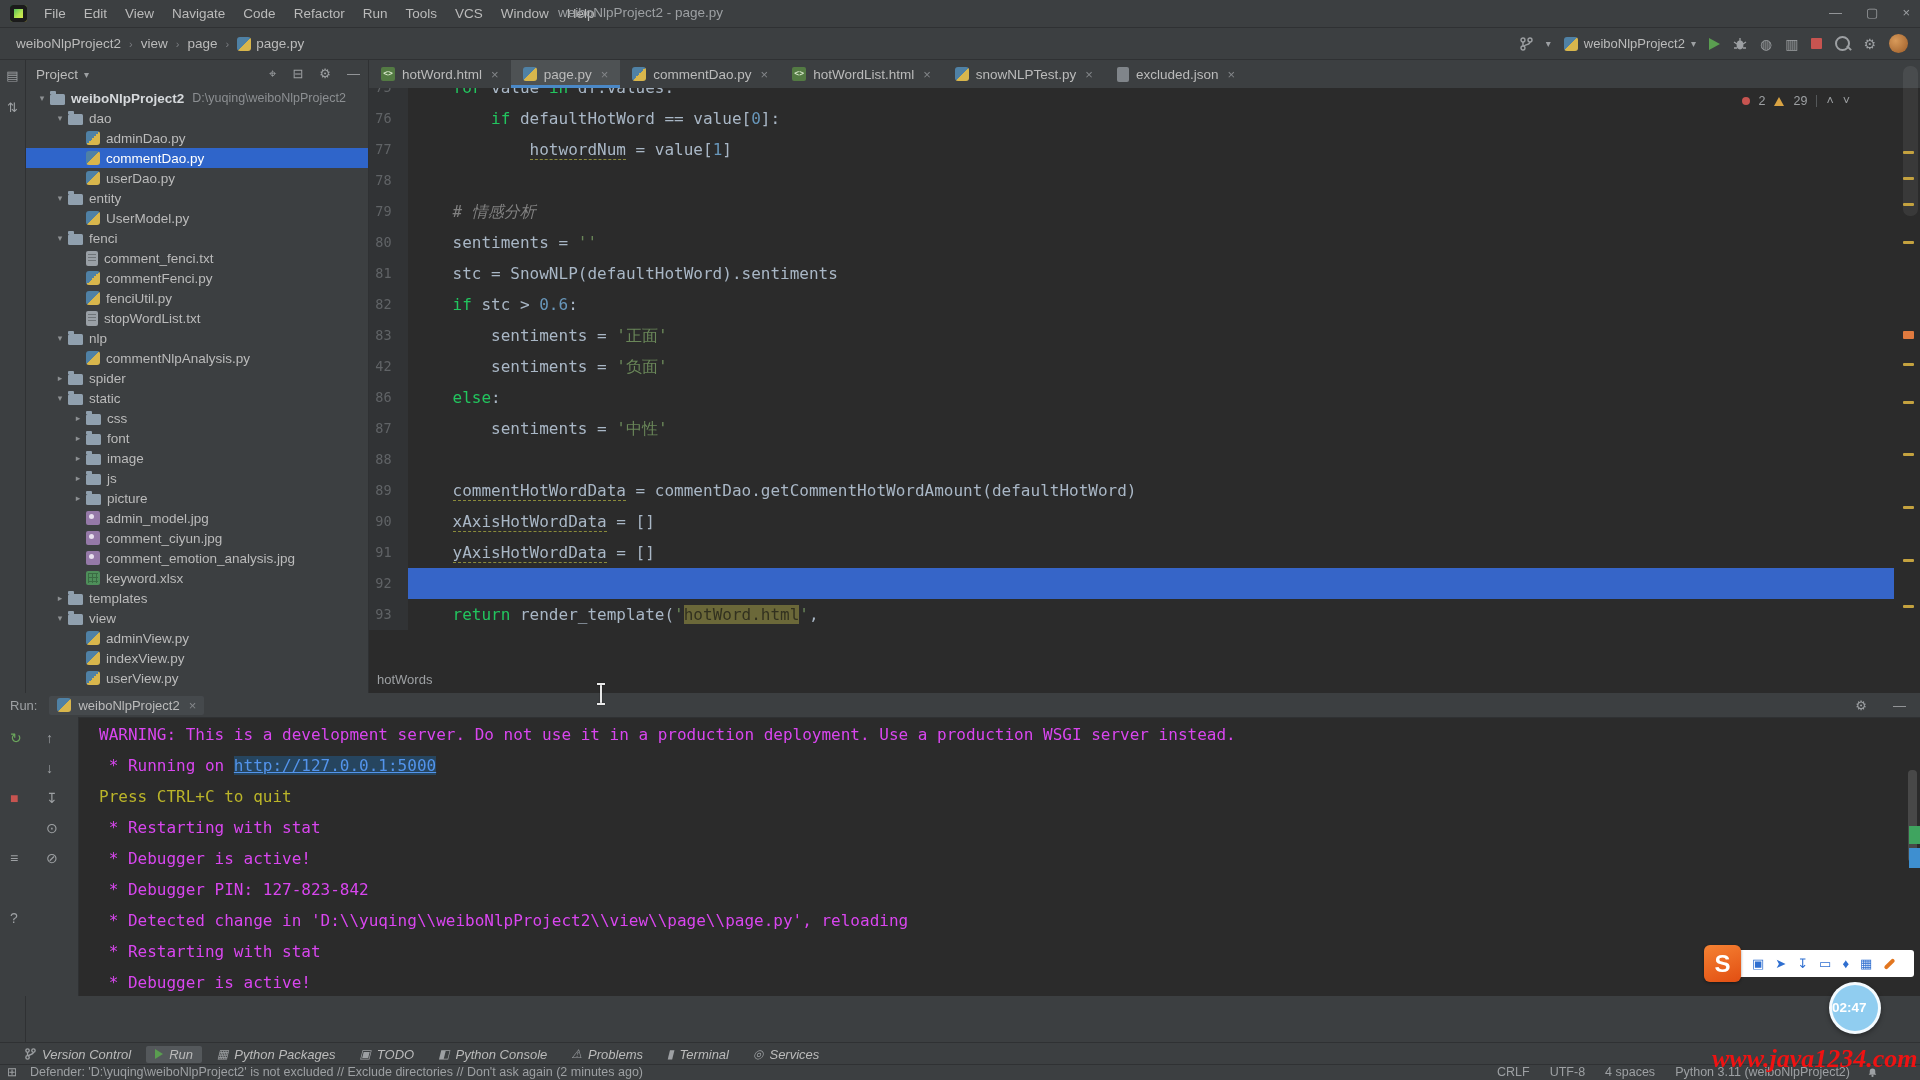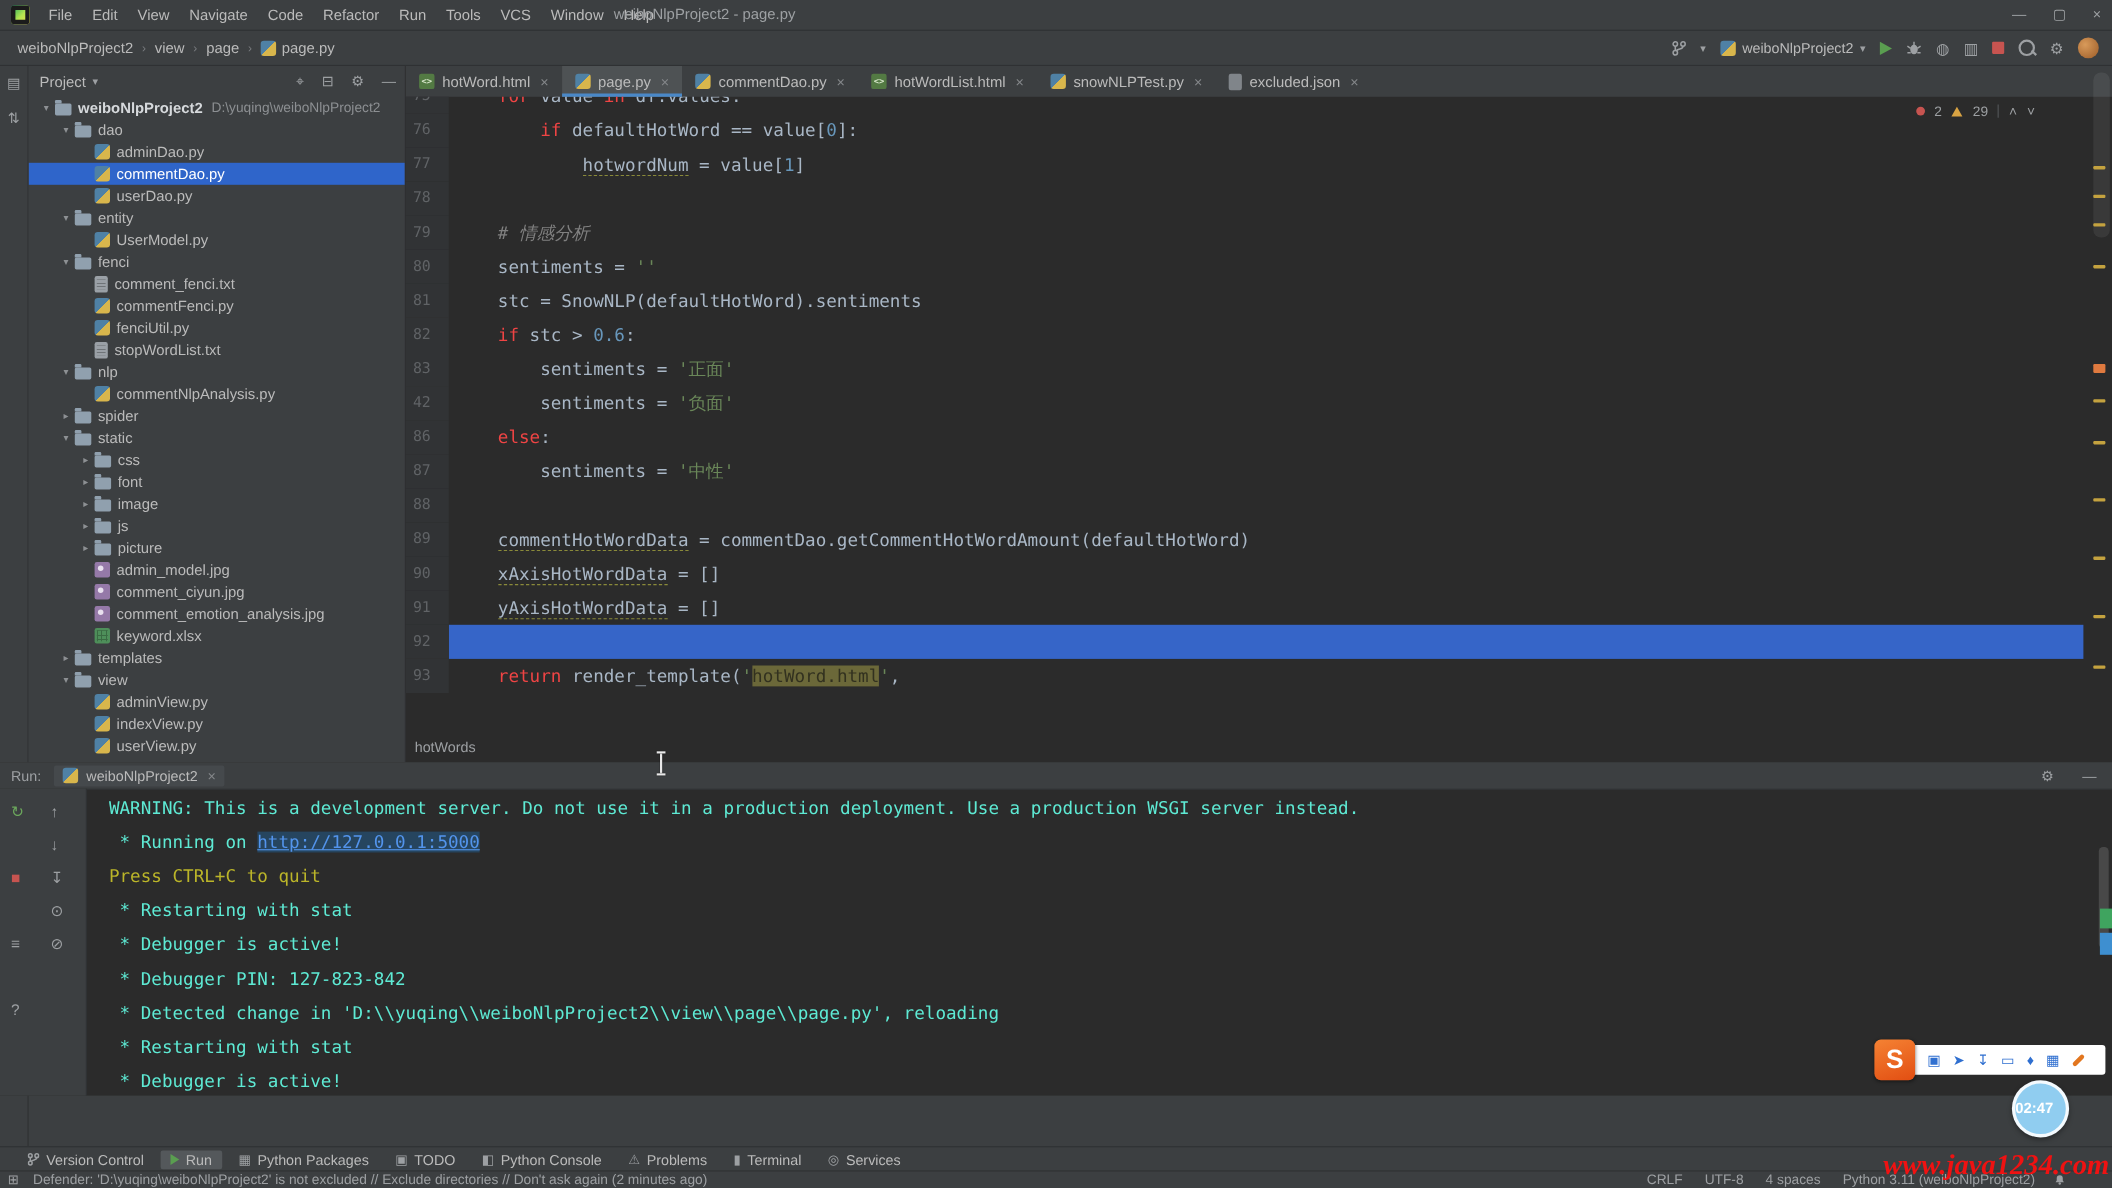--- a/index.html
+++ b/index.html
@@ -76,21 +76,21 @@
   .tab.active::after{content:"";position:absolute;left:0;right:0;bottom:0;height:3px;background:#4a88c7;}
   .tab-close{color:#84878a;font-size:13px;margin-left:2px;}
 
   #code-clip{position:absolute;left:0;top:28px;right:0;bottom:30px;overflow:hidden;}
   #code-inner{margin-top:-16px;}
   .crow{display:flex;height:31px;line-height:31px;}
   .lnum{box-sizing:border-box;width:39px;padding-right:10px;flex:none;text-align:center;background:#313335;
         color:#606366;font:13.5px/31px "DejaVu Sans Mono",monospace;position:relative;}
   .ltext{flex:1;margin-right:26px;padding-left:6px;white-space:pre;font:16px/31px "DejaVu Sans Mono",monospace;color:#a9b7c6;}
   .crow.sel .ltext{background:#3665c8;}
-  .tk-kw{color:#ef4444;}
+  .tk-kw{color:#22c55e;}
   .tk-str{color:#6a8759;}
   .tk-num{color:#6897bb;}
   .tk-com{color:#808080;font-style:italic;}
   .tk-def{color:#a9b7c6;}
   .tk-ul{color:#a9b7c6;border-bottom:1px dashed #8a8a3a;}
   .tk-hl{background:#6b6839;color:#32311f;}
 
   #ed-breadcrumb{position:absolute;left:8px;bottom:6px;font-size:13px;color:#9da0a3;}
   #inspections{position:absolute;right:70px;top:34px;display:flex;align-items:center;gap:9px;font-size:12.5px;color:#9da0a3;}
   .insp-dot{width:8px;height:8px;border-radius:50%;background:#c75450;}
@@ -103,30 +103,30 @@
   #runwin{position:absolute;left:0;top:693px;right:0;height:303px;background:#2b2b2b;}
   #run-header{position:absolute;left:0;top:0;right:0;height:24px;background:#3c3f41;border-bottom:1px solid #2f3133;
               display:flex;align-items:center;}
   #run-header .rh-label{margin-left:10px;font-size:13px;color:#9da0a3;}
   #run-tab{display:flex;align-items:center;gap:7px;margin-left:12px;padding:2px 8px;background:#45494c;border-radius:2px;font-size:13px;}
   #rh-icons{position:absolute;right:14px;display:flex;gap:26px;color:#9da0a3;font-size:13px;}
   #run-gutter{position:absolute;left:0;top:24px;width:78px;bottom:0;background:#3c3f41;border-right:1px solid #2f3133;}
   .rg-ic{position:absolute;font-size:14px;color:#9da0a3;line-height:14px;}
   #console{position:absolute;left:79px;top:24px;right:20px;bottom:0;overflow:hidden;padding-top:2px;}
   .cline{height:31px;line-height:31px;white-space:pre;font:16px/31px "DejaVu Sans Mono",monospace;padding-left:20px;}
-  .tk-err{color:#5eead4;}
+  .tk-err{color:#d946ef;}
   .tk-warn{color:#bbb529;}
   .tk-ok{color:#55964f;}
   .tk-link{color:#5394ec;text-decoration:underline;background:#26455f;}
   #console-scroll-thumb{position:absolute;right:3px;top:770px;width:9px;height:92px;background:rgba(255,255,255,0.14);border-radius:4px;}
 
   
   #bottombar{position:absolute;left:0;right:0;top:1042px;height:22px;background:#3c3f41;border-top:1px solid #2f3133;
              display:flex;align-items:center;gap:6px;padding-left:16px;}
-  .bb-item{display:inline-flex;align-items:center;gap:6px;padding:1px 9px;font-size:13px;color:#bbbbbb;border-radius:2px;}
+  .bb-item{display:inline-flex;align-items:center;gap:6px;padding:1px 9px;font-size:13px;color:#bbbbbb;border-radius:2px;font-style:italic;}
   .bb-item.active{background:#54585b;}
   .bb-glyph{font-size:12px;color:#9da0a3;}
   .bb-play{width:0;height:0;border-left:8px solid #5a9e50;border-top:5px solid transparent;border-bottom:5px solid transparent;}
   #statusbar{position:absolute;left:0;right:0;top:1064px;height:16px;background:#3c3f41;border-top:1px solid #2f3133;
              font-size:12.5px;color:#9da0a3;}
   #status-msg{position:absolute;left:30px;top:0;line-height:15px;white-space:nowrap;}
   #status-right{position:absolute;right:70px;top:0;display:flex;gap:20px;line-height:15px;}
   #status-corner{position:absolute;left:7px;top:0;font-size:12px;color:#9da0a3;line-height:15px;}
   #status-bell{position:absolute;right:42px;top:2px;width:11px;height:11px;}
 

